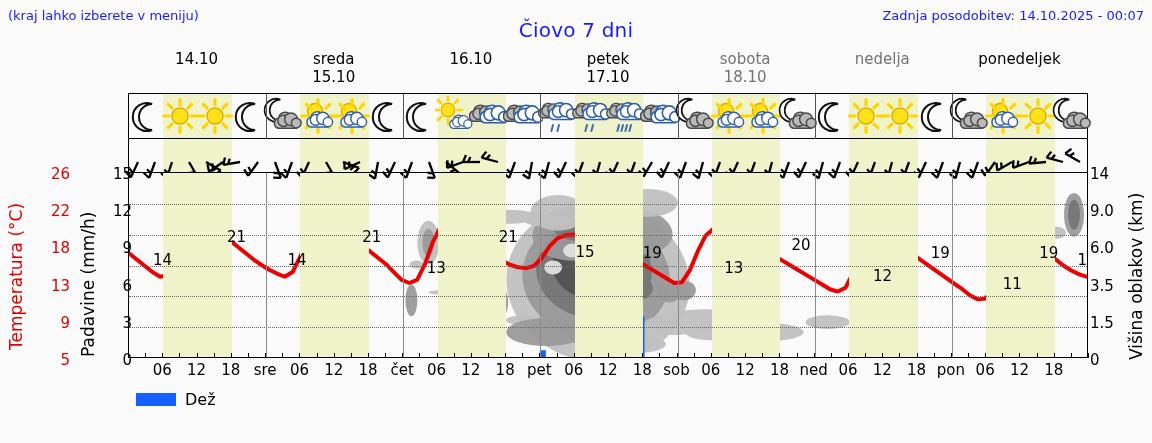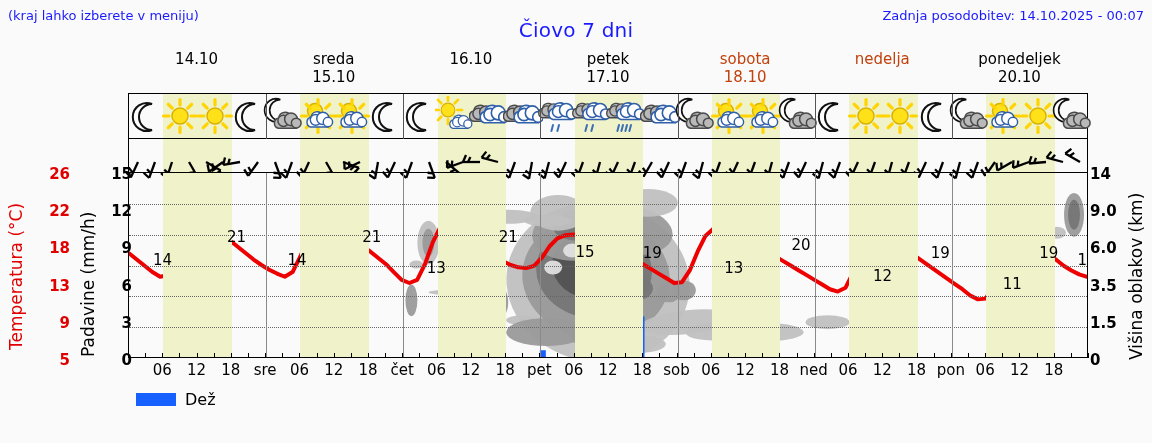--- a/index.html
+++ b/index.html
@@ -11,21 +11,21 @@
   }
   .hdr{position:absolute;top:0;left:0;width:1152px;height:34px;}
   #subtitle-left{position:absolute;left:8px;top:8px;font-size:13px;color:#1a1aff;}
   #page-title{position:absolute;left:0;top:18px;width:1152px;text-align:center;
       font-size:20px;color:#1a1aff;letter-spacing:.2px;}
   #last-update{position:absolute;right:8px;top:8px;font-size:13px;color:#1a1aff;}
 
   
   #day-header-row{position:absolute;left:128px;top:50px;width:960px;height:42px;display:flex;}
   .day-head{flex:1 1 0;text-align:center;font-size:15px;color:#000;line-height:18px;}
-  .day-head.weekend{color:#c2410c;}
+  .day-head.weekend{color:#737373;}
   .day-head .dname{display:block;}
   .day-head .ddate{display:block;}
 
   
   #plot-frame{position:absolute;left:128px;top:93px;width:960px;height:265px;
       border:1px solid #000;box-sizing:border-box;background:#fafafa;}
   
   #icon-band{position:absolute;left:0;top:0;width:100%;height:45px;
       box-sizing:border-box;border-bottom:1px solid #000;}
   #wind-band{position:absolute;left:0;top:45px;width:100%;height:33px;}
@@ -52,21 +52,21 @@
   .axis-title{position:absolute;font-size:17px;writing-mode:vertical-rl;
       transform:rotate(180deg);white-space:nowrap;}
   #temp-axis-title{left:6px;top:175px;height:175px;color:#e00000;}
   #precip-axis-title{left:78px;top:172px;height:185px;color:#000;}
   #cloudheight-axis-title{left:1126px;top:170px;height:190px;color:#000;}
 
   .tickcol{position:absolute;width:42px;text-align:right;font-size:15px;}
   #temp-ticks{left:28px;top:160px;color:#e00000;}
   #precip-ticks{left:90px;top:160px;color:#000;}
   #cloud-ticks{left:1090px;top:160px;color:#000;text-align:left;width:40px;}
-  .tickcol div{position:absolute;right:0;transform:translateY(-50%);font-weight:bold;}
+  .tickcol div{position:absolute;right:0;transform:translateY(-50%);}
   #cloud-ticks div{position:absolute;left:0;right:auto;transform:translateY(-50%);}
 
   
   #hour-axis{position:absolute;left:128px;top:359px;width:960px;height:24px;}
   .hlabel{position:absolute;font-size:15px;color:#000;transform:translateX(-50%);}
   .tickmark{position:absolute;top:0;width:1px;height:5px;background:#000;}
 
   
   #legend{position:absolute;left:0;top:386px;width:1152px;height:40px;}
   .lg-item{position:absolute;display:flex;align-items:center;gap:9px;font-size:16px;}
@@ -98,21 +98,20 @@
     </div>
     <div class="day-head weekend">
       <span class="dname">sobota</span>
       <span class="ddate">18.10</span>
     </div>
     <div class="day-head weekend">
       <span class="dname">nedelja</span>
     </div>
     <div class="day-head">
       <span class="dname">ponedeljek</span>
-      <span class="ddate">20.10</span>
     </div>
   </div>
 
 <div id="plot-frame">
   <div id="icon-band">
       <div class="stripe" style="left: 34.2857px; width: 68.5714px;"></div>
       <div class="stripe" style="left: 171.429px; width: 68.5714px;"></div>
       <div class="daysep" style="left: 137.143px;"></div>
       <div class="stripe" style="left: 308.571px; width: 68.5714px;"></div>
       <div class="daysep" style="left: 274.286px;"></div>

